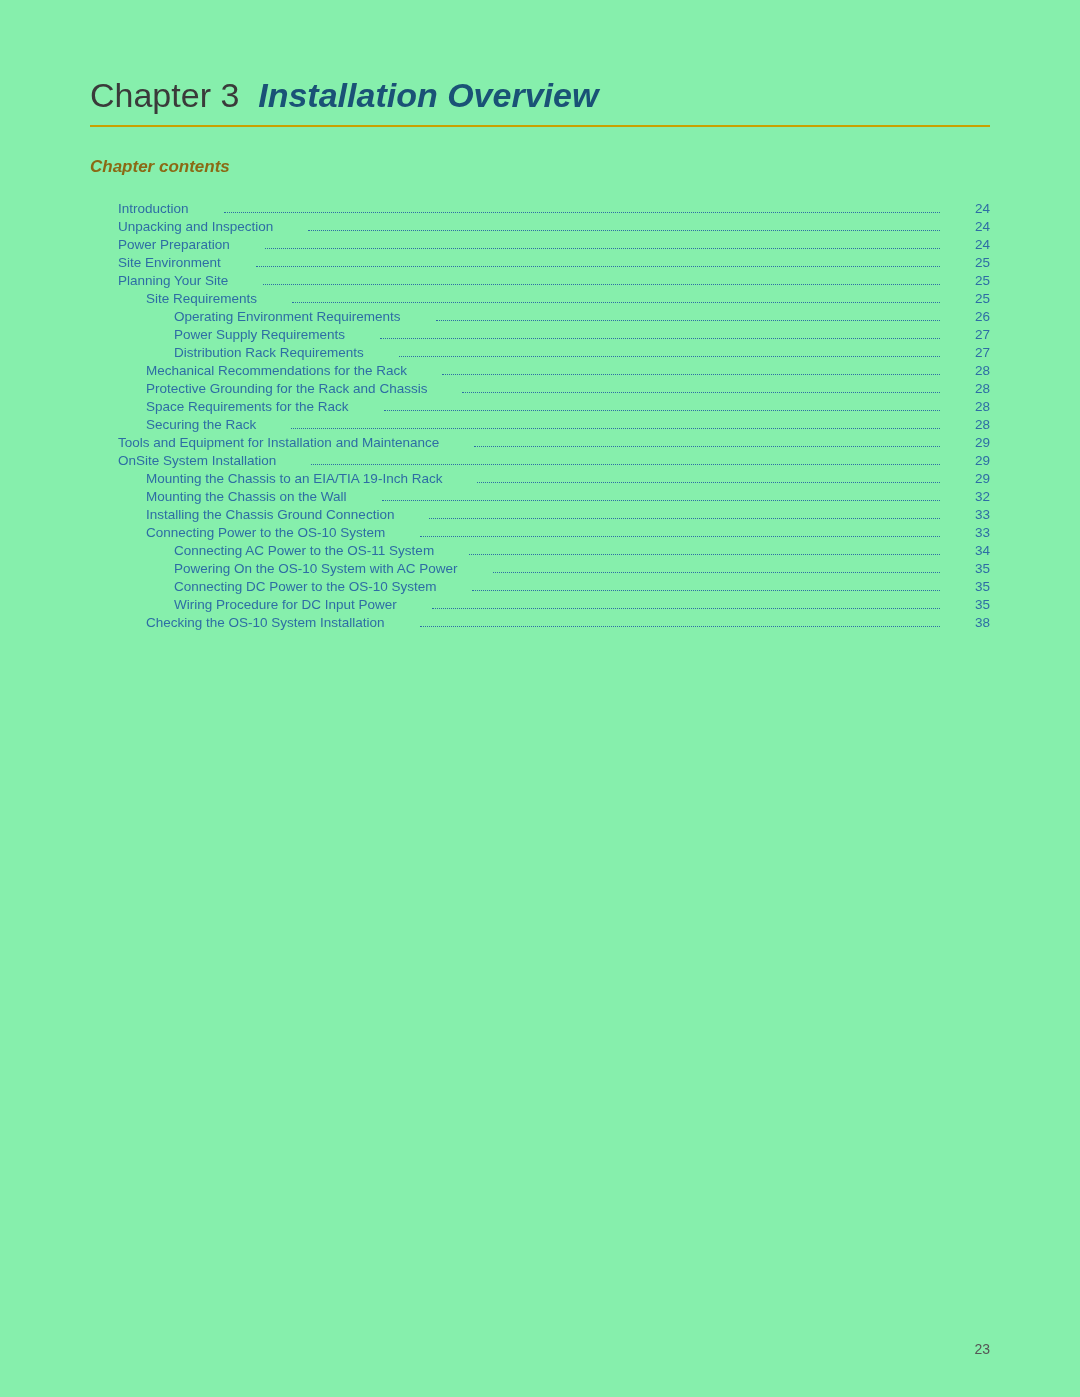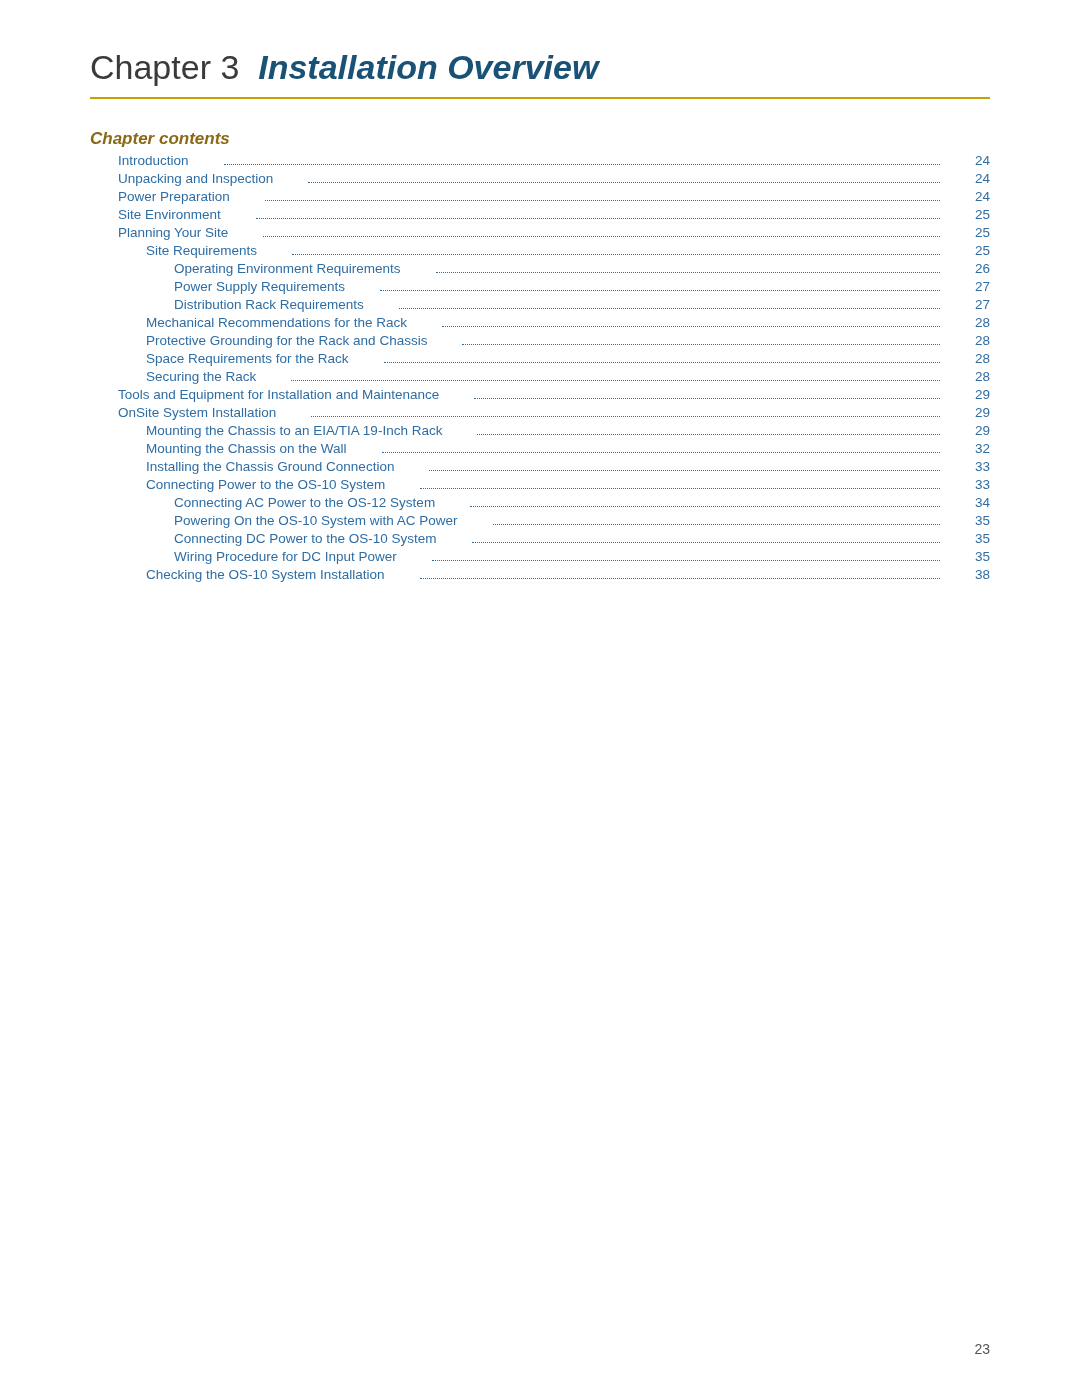--- a/index.html
+++ b/index.html
@@ -8,22 +8,22 @@
       background-color: #fdf8dc;
       font-family: Arial, Helvetica, sans-serif;
       width: 1080px;
       min-height: 1397px;
       position: relative;
     }
 
     .page {
       width: 1080px;
       min-height: 1397px;
-      background-color: #ffffff;
-      padding: 48px 90px 80px 90px;
+      background-color: #86efac;
+      padding: 76px 90px 80px 90px;
       position: relative;
     }
 
     .chapter-header {
       border-bottom: 2px solid #c8a000;
       padding-bottom: 10px;
       margin-bottom: 30px;
     }
 
     .chapter-title {
@@ -36,21 +36,21 @@
       font-weight: bold;
       color: #1a5276;
       font-style: italic;
     }
 
     .chapter-contents-heading {
       font-size: 17px;
       font-weight: bold;
       font-style: italic;
       color: #8b6914;
-      margin-bottom: 4px;
+      margin-bottom: 24px;
     }
 
     .toc {
       width: 100%;
     }
 
     .toc-entry {
       display: flex;
       align-items: baseline;
       margin-bottom: 3px;
@@ -194,21 +194,21 @@
           <span class="toc-label">Installing the Chassis Ground Connection</span>
           <span class="toc-dots"></span>
           <span class="toc-page">33</span>
         </div>
         <div class="toc-entry indent-2">
           <span class="toc-label">Connecting Power to the OS-10 System</span>
           <span class="toc-dots"></span>
           <span class="toc-page">33</span>
         </div>
         <div class="toc-entry indent-3">
-          <span class="toc-label">Connecting AC Power to the OS-12 System</span>
+          <span class="toc-label">Connecting AC Power to the OS-11 System</span>
           <span class="toc-dots"></span>
           <span class="toc-page">34</span>
         </div>
         <div class="toc-entry indent-3">
           <span class="toc-label">Powering On the OS-10 System with AC Power</span>
           <span class="toc-dots"></span>
           <span class="toc-page">35</span>
         </div>
         <div class="toc-entry indent-3">
           <span class="toc-label">Connecting DC Power to the OS-10 System</span>

